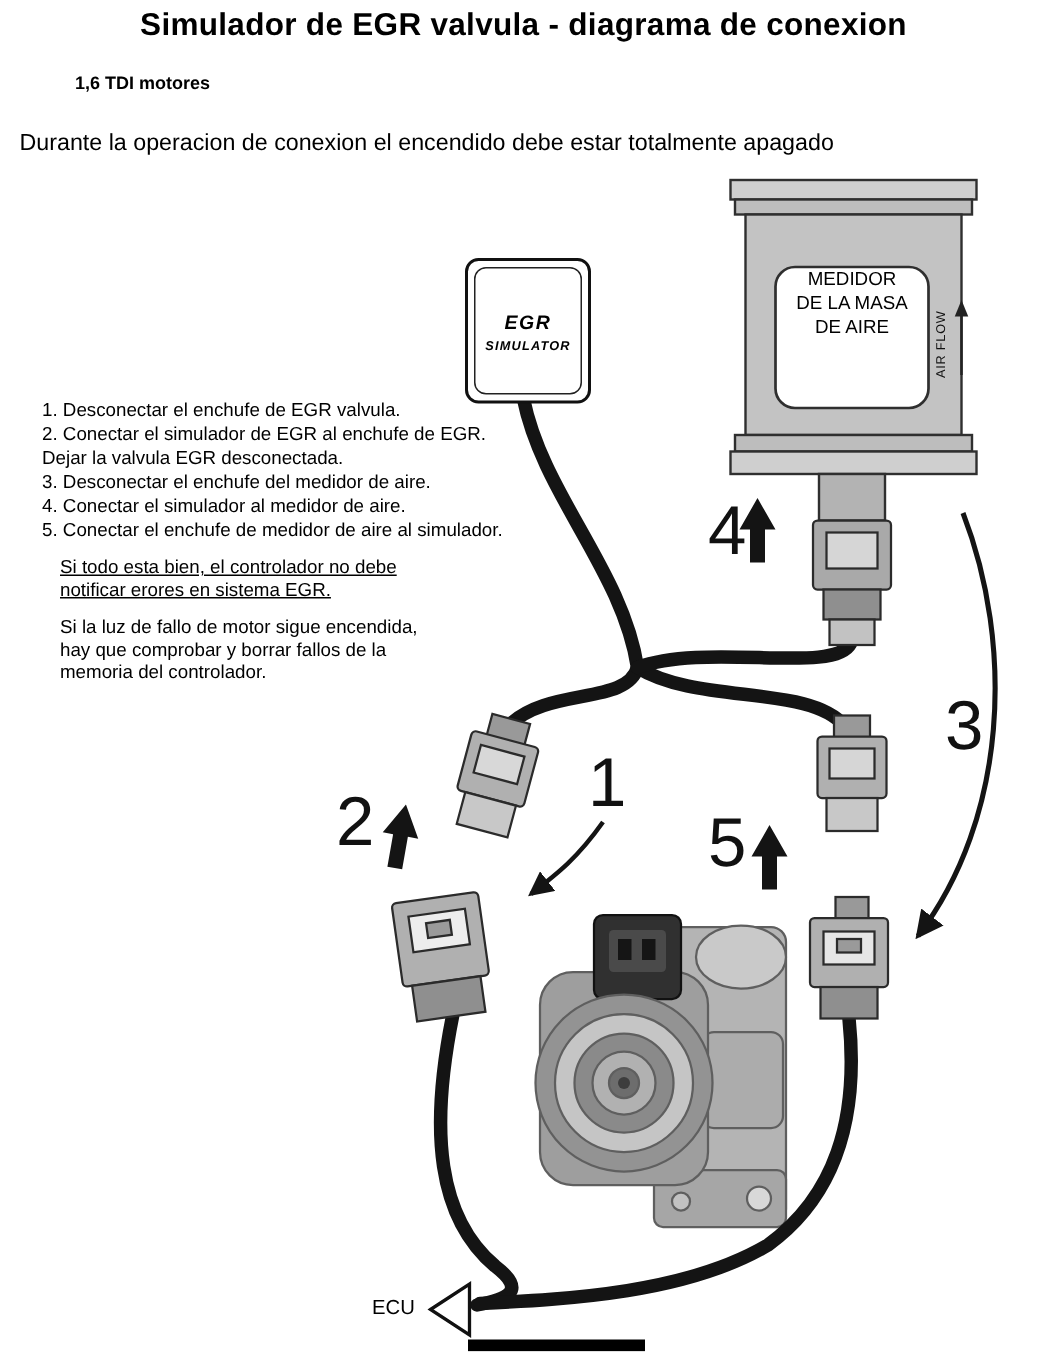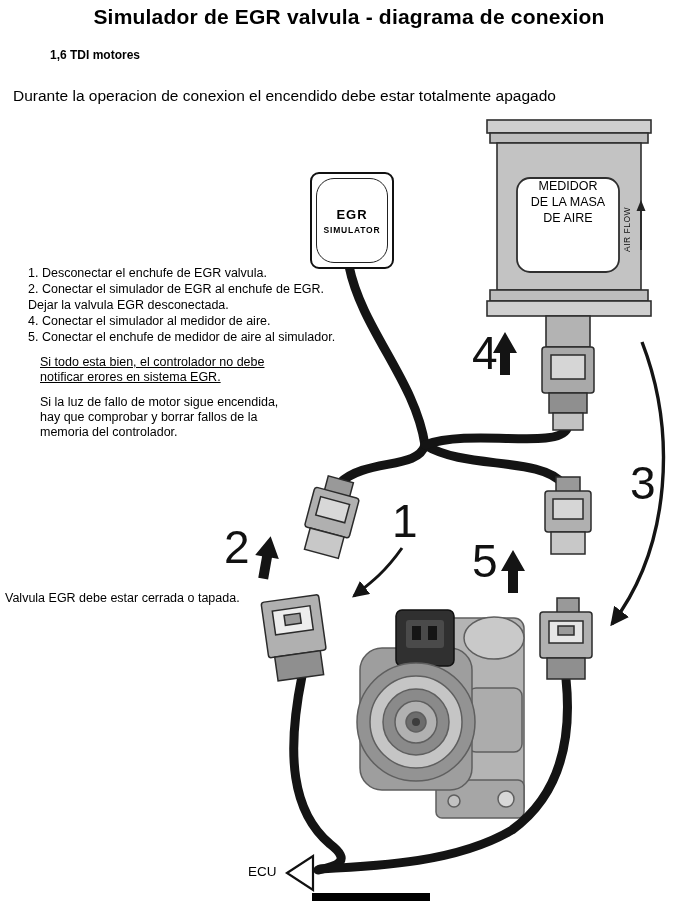--- a/index.html
+++ b/index.html
@@ -7,22 +7,22 @@
     position:relative;width:698px;height:901px;background:#fff;overflow:hidden;
     font-family:"Liberation Sans","DejaVu Sans",sans-serif;color:#000;
   }
   .abs{position:absolute;}
   #art{position:absolute;left:0;top:0;}
   .title{left:0;top:5px;width:698px;text-align:center;font-size:21px;font-weight:bold;letter-spacing:.2px;}
   .subtitle{left:50px;top:48px;font-size:12px;font-weight:bold;}
   .warning{left:13px;top:87px;width:685px;font-size:15.5px;}
   
   .sim-box{left:310px;top:172px;width:80px;height:93px;border:2.5px solid #111;border-radius:9px;background:#fff;}
-  .sim-inner{position:absolute;left:4px;top:4px;right:4px;bottom:4px;border:1.5px solid #222;border-radius:18px;
-    display:flex;flex-direction:column;align-items:center;justify-content:center;gap:3px;}
+  .sim-inner{position:absolute;left:4px;top:4px;right:4px;bottom:4px;border:1.5px solid #222;border-radius:8px;
+    display:flex;flex-direction:column;align-items:center;justify-content:center;gap:3px;font-style:italic;}
   .sim-egr{font-size:13px;font-weight:bold;letter-spacing:1px;}
   .sim-sub{font-size:8.5px;font-weight:bold;letter-spacing:.8px;}
   
   .maf-label{left:517px;top:178px;width:102px;height:94px;display:flex;flex-direction:column;
     align-items:center;font-size:12.5px;line-height:16px;text-align:center;}
   
   .steps{left:28px;top:266px;width:352px;font-size:12.5px;line-height:15px;}
   .step{margin:0 0 1px 0;}
   .note{margin:10px 0 0 12px;}
   .note1{width:252px;text-decoration:underline;}
@@ -151,27 +151,27 @@
   <div class="abs maf-label">
     <span>MEDIDOR</span>
     <span>DE LA MASA</span>
     <span>DE AIRE</span>
   </div>
 
   <div class="abs steps">
     <div class="step">1. Desconectar el enchufe de EGR valvula.</div>
     <div class="step">2. Conectar el simulador de EGR al enchufe de EGR.</div>
     <div class="step">Dejar la valvula EGR desconectada.</div>
+    <div class="step">3. Desconectar el enchufe del medidor de aire.</div>
     <div class="step">4. Conectar el simulador al medidor de aire.</div>
     <div class="step">5. Conectar el enchufe de medidor de aire al simulador.</div>
     <div class="note note1">Si todo esta bien, el controlador no debe notificar erores en sistema EGR.</div>
     <div class="note note2">Si la luz de fallo de motor sigue encendida, hay que comprobar y borrar fallos de la memoria del controlador.</div>
   </div>
 
-  <div class="abs valve-note">Valvula EGR debe estar cerrada o tapada.</div>
 
   <div class="abs num n1">1</div>
   <div class="abs num n2">2</div>
   <div class="abs num n3">3</div>
   <div class="abs num n4">4</div>
   <div class="abs num n5">5</div>
 
   <div class="abs ecu">ECU</div>
 
   <div class="abs bottom-bar"></div>

